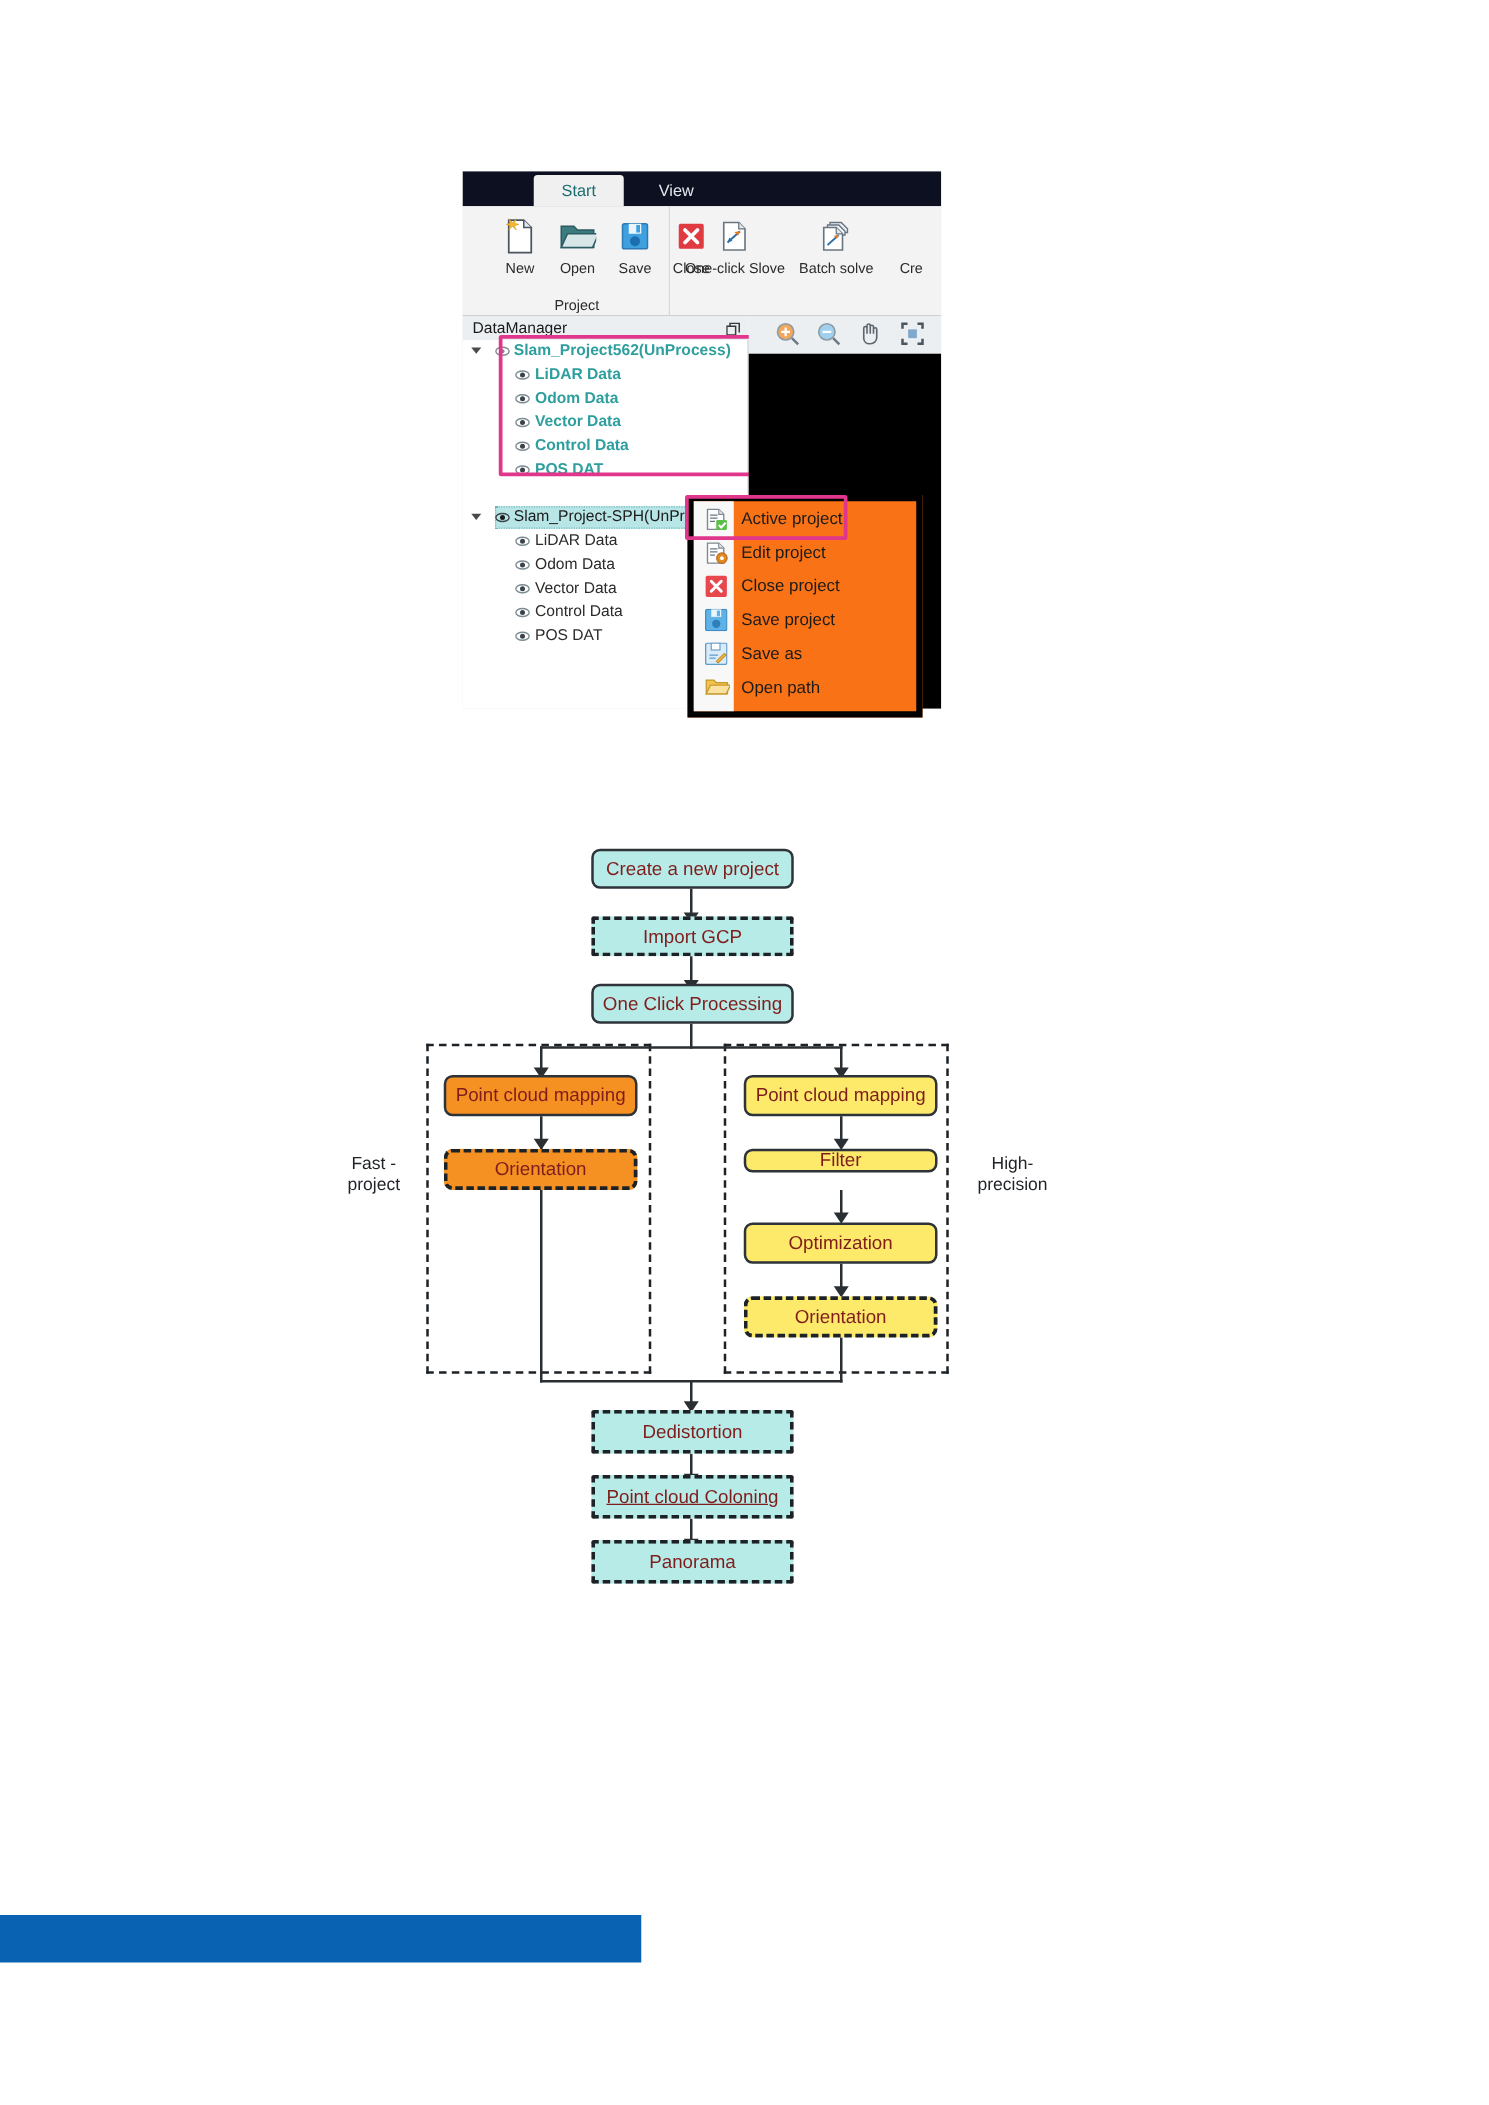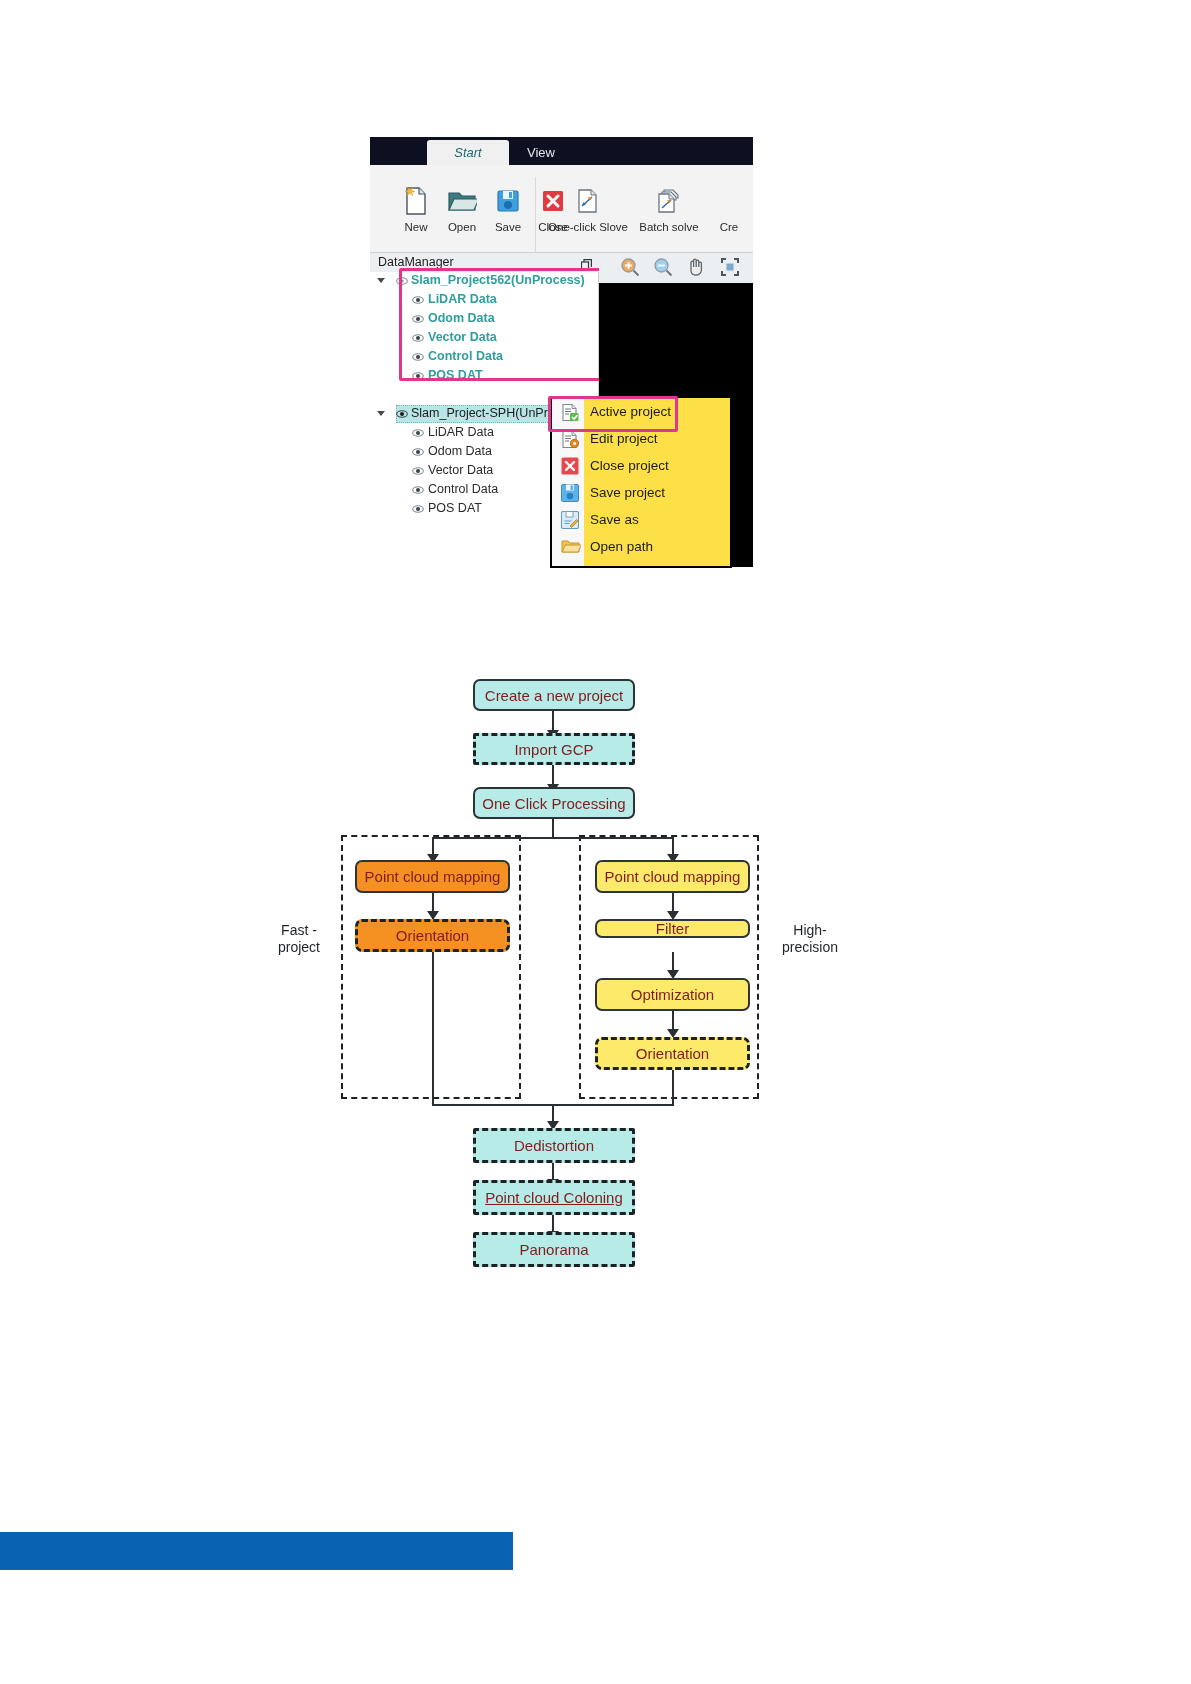--- a/index.html
+++ b/index.html
@@ -15,29 +15,29 @@
   }
   
   .tabstrip{
     position:absolute;left:0;top:0;width:383px;height:28px;background:#0c1021;
   }
   .tab{
     position:absolute;top:3px;height:25px;line-height:25px;
     font-size:13px;text-align:center;color:#d8dde4;cursor:default;
   }
   .tab.active{background:#f0f0f0;color:#1a6b70;border-radius:3px 3px 0 0;}
-  #tab-start{left:57px;width:82px;font-style:italic;}
+  #tab-start{left:57px;width:72px;}
   #tab-view{left:140px;width:62px;color:#e4e8ee;}
 
   
   .ribbon{
     position:absolute;left:0;top:28px;width:383px;height:87px;
     background:#f3f3f3;border-bottom:1px solid #d0d0d0;
   }
-  .ribbon-group{position:absolute;top:12px;height:87px;}
+  .ribbon-group{position:absolute;top:0;height:87px;}
   #group-project{left:18px;width:147px;border-right:1px solid #d9d9d9;}
   #group-solve{left:167px;width:216px;}
   .rb-btn{
     position:absolute;top:6px;width:48px;text-align:center;cursor:default;
   }
   .rb-btn .ico{height:36px;display:flex;align-items:center;justify-content:center;}
   .rb-btn .lbl{font-size:11.5px;color:#2b2b2b;margin-top:2px;white-space:nowrap;}
   .group-caption{
     position:absolute;bottom:1px;left:0;width:100%;text-align:center;
     font-size:11.5px;color:#2b2b2b;
@@ -79,21 +79,21 @@
     border-bottom:1px solid #c9ccd0;
   }
   .vt-ico{position:absolute;top:4px;}
   .viewer-black{
     position:absolute;left:229px;top:146px;width:154px;height:284px;background:#000;
   }
 
   
   .ctx-menu{
     position:absolute;left:550px;top:396px;width:178px;height:168px;
-    background:#fde047;border:2px solid #000000;
+    background:#f97316;border:5px solid #000000;
   }
   .ctx-menu .gutter{position:absolute;left:0;top:0;width:32px;height:100%;background:#f8f8f8;}
   .ctx-item{
     position:absolute;left:0;width:178px;height:26px;font-size:13.5px;color:#1b1b1b;
     cursor:default;
   }
   .ctx-item .ci-ico{position:absolute;left:9px;top:3px;}
   .ctx-item .ci-lbl{position:absolute;left:38px;top:4px;}
   .ctx-hl{
     position:absolute;left:548px;top:396px;width:124px;height:30px;

